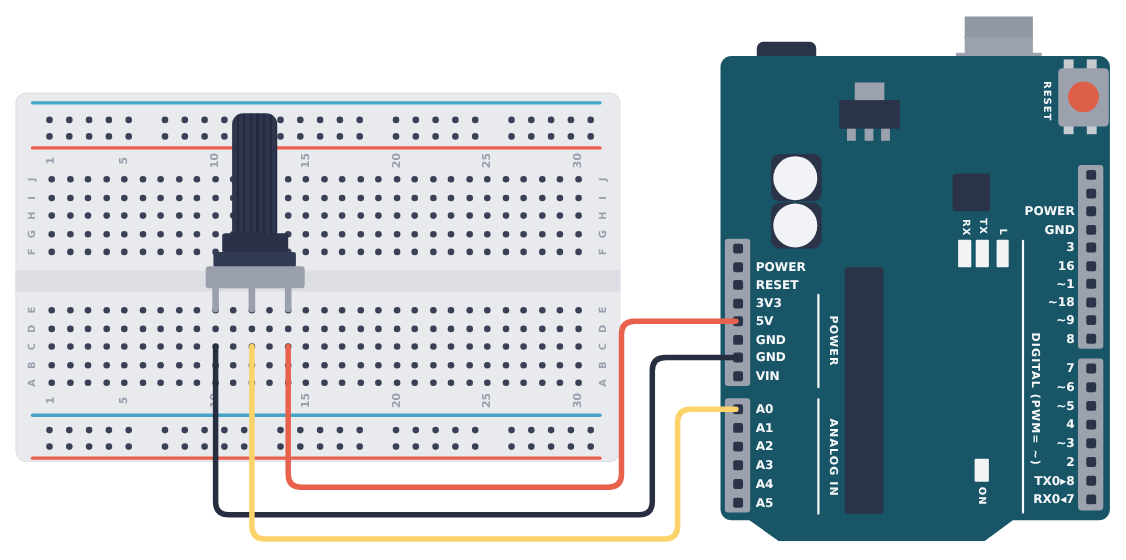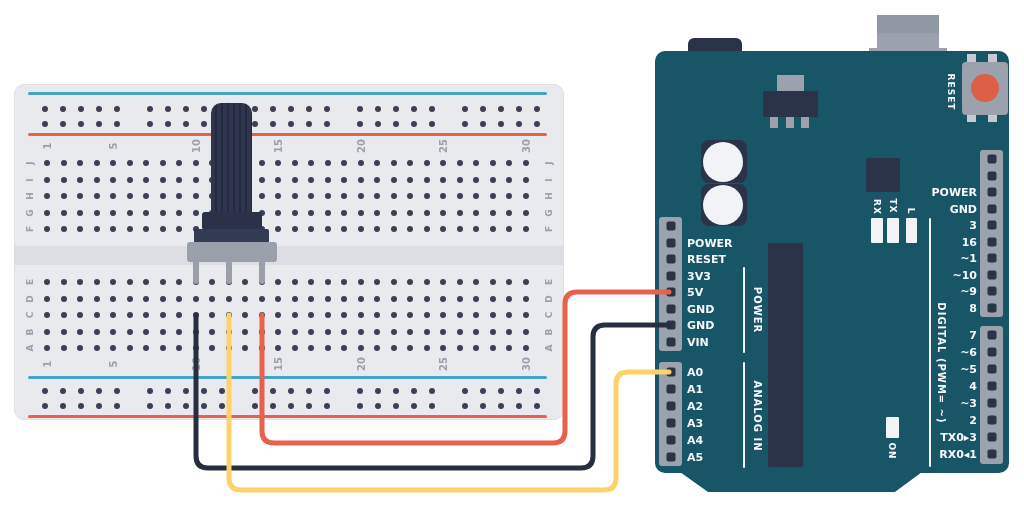--- a/index.html
+++ b/index.html
@@ -575,41 +575,41 @@
         <div class="plab plab-r" style="top: 192px;">POWER</div>
         <div class="pin" style="left: 991.5px; top: 208.5px;"></div>
         <div class="plab plab-r" style="top: 208.5px;">GND</div>
         <div class="pin" style="left: 991.5px; top: 225px;"></div>
         <div class="plab plab-r" style="top: 225px;">3</div>
         <div class="pin" style="left: 991.5px; top: 241.5px;"></div>
         <div class="plab plab-r" style="top: 241.5px;">16</div>
         <div class="pin" style="left: 991.5px; top: 258px;"></div>
         <div class="plab plab-r" style="top: 258px;">~1</div>
         <div class="pin" style="left: 991.5px; top: 274.5px;"></div>
-        <div class="plab plab-r" style="top: 274.5px;">~10</div>
+        <div class="plab plab-r" style="top: 274.5px;">~18</div>
         <div class="pin" style="left: 991.5px; top: 291px;"></div>
         <div class="plab plab-r" style="top: 291px;">~9</div>
         <div class="pin" style="left: 991.5px; top: 307.5px;"></div>
         <div class="plab plab-r" style="top: 307.5px;">8</div>
         <div class="pin" style="left: 991.5px; top: 335px;"></div>
         <div class="plab plab-r" style="top: 335px;">7</div>
         <div class="pin" style="left: 991.5px; top: 352px;"></div>
         <div class="plab plab-r" style="top: 352px;">~6</div>
         <div class="pin" style="left: 991.5px; top: 369px;"></div>
         <div class="plab plab-r" style="top: 369px;">~5</div>
         <div class="pin" style="left: 991.5px; top: 386px;"></div>
         <div class="plab plab-r" style="top: 386px;">4</div>
         <div class="pin" style="left: 991.5px; top: 403px;"></div>
         <div class="plab plab-r" style="top: 403px;">~3</div>
         <div class="pin" style="left: 991.5px; top: 420px;"></div>
         <div class="plab plab-r" style="top: 420px;">2</div>
         <div class="pin" style="left: 991.5px; top: 437px;"></div>
-        <div class="plab plab-r" style="top: 437px;">TX0▸3</div>
+        <div class="plab plab-r" style="top: 437px;">TX0▸8</div>
         <div class="pin" style="left: 991.5px; top: 454px;"></div>
-        <div class="plab plab-r" style="top: 454px;">RX0◂1</div>
+        <div class="plab plab-r" style="top: 454px;">RX0◂7</div>
       </div>
 
     <div class="vline" style="left:743px;top:267px;height:86px;"></div>
     <div class="vline" style="left:743px;top:362px;height:106px;"></div>
     <div class="vline" style="left:929px;top:218px;height:249px;"></div>
     <div class="vlabel" style="left:757px;top:310px;">POWER</div>
     <div class="vlabel" style="left:757px;top:416px;">ANALOG IN</div>
     <div class="vlabel" style="left:941px;top:363px;">DIGITAL (PWM= ~)</div>
   </div>
 

